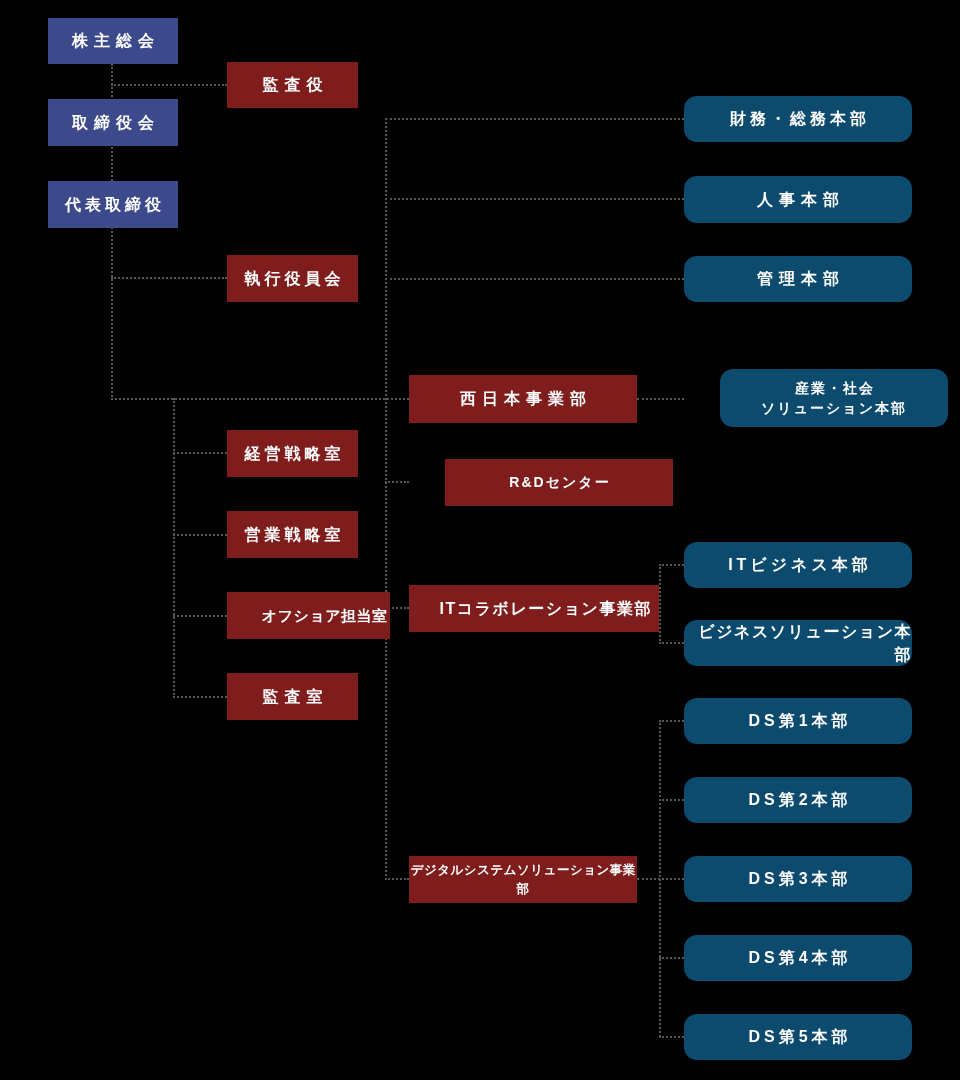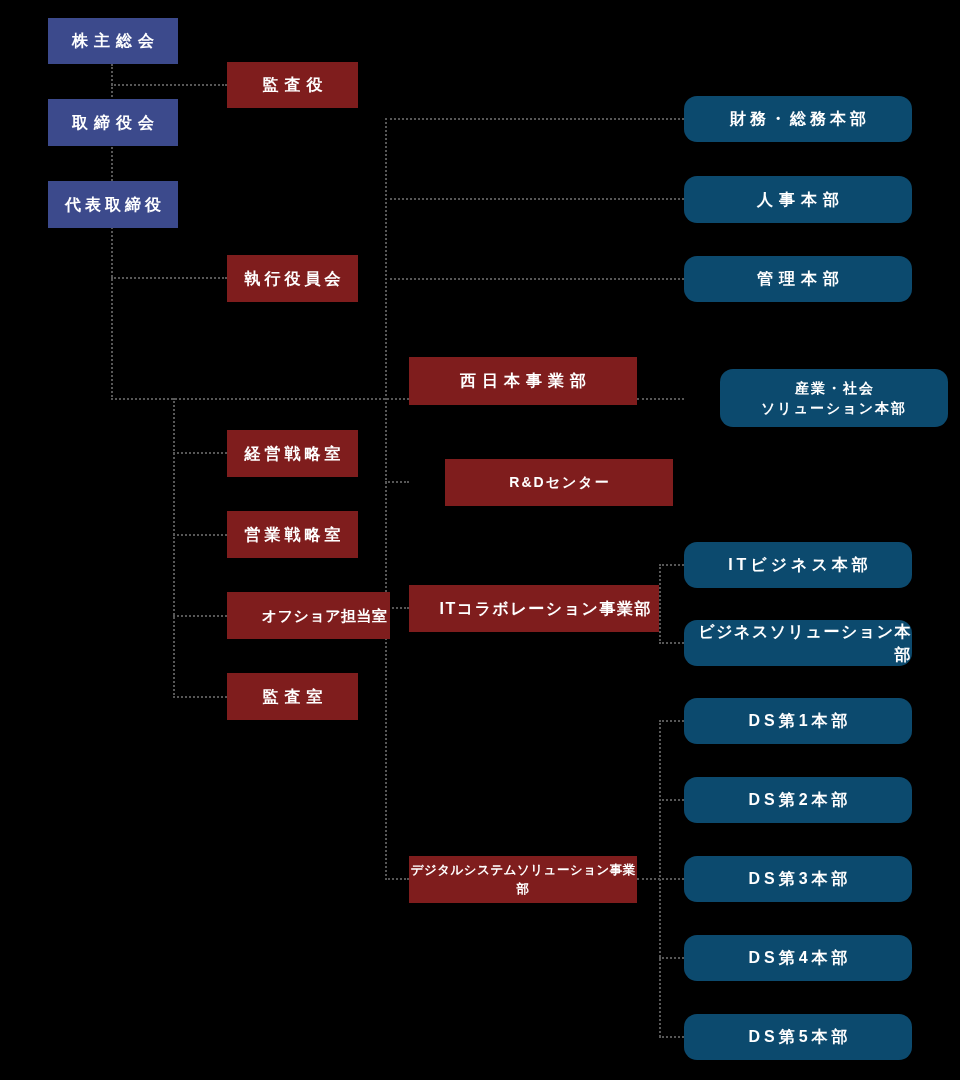--- a/index.html
+++ b/index.html
@@ -80,21 +80,21 @@
   <div class="node teal fz16s4" style="left:227px;top:511px;width:131px;height:47px">
     <span>営業戦略室</span>
   </div>
   <div class="node teal fz15s0" style="left:227px;top:592px;width:131px;height:47px">
     <span>オフショア担当室</span>
   </div>
   <div class="node teal fz16s6" style="left:227px;top:673px;width:131px;height:47px">
     <span>監査室</span>
   </div>
 
-  <div class="node teal fz16s6" style="left:409px;top:357px;width:228px;height:48px">
+  <div class="node teal fz16s6" style="left:409px;top:375px;width:228px;height:48px">
     <span>西日本事業部</span>
   </div>
   <div class="node teal fz16s2" style="left:409px;top:459px;width:228px;height:47px">
     <span>R&amp;Dセンター</span>
   </div>
   <div class="node teal fz16s1" style="left:409px;top:585px;width:228px;height:47px">
     <span>ITコラボレーション事業部</span>
   </div>
   <div class="node teal fz12s0" style="left:409px;top:856px;width:228px;height:47px">
     <span>デジタルシステムソリューション事業部</span>

